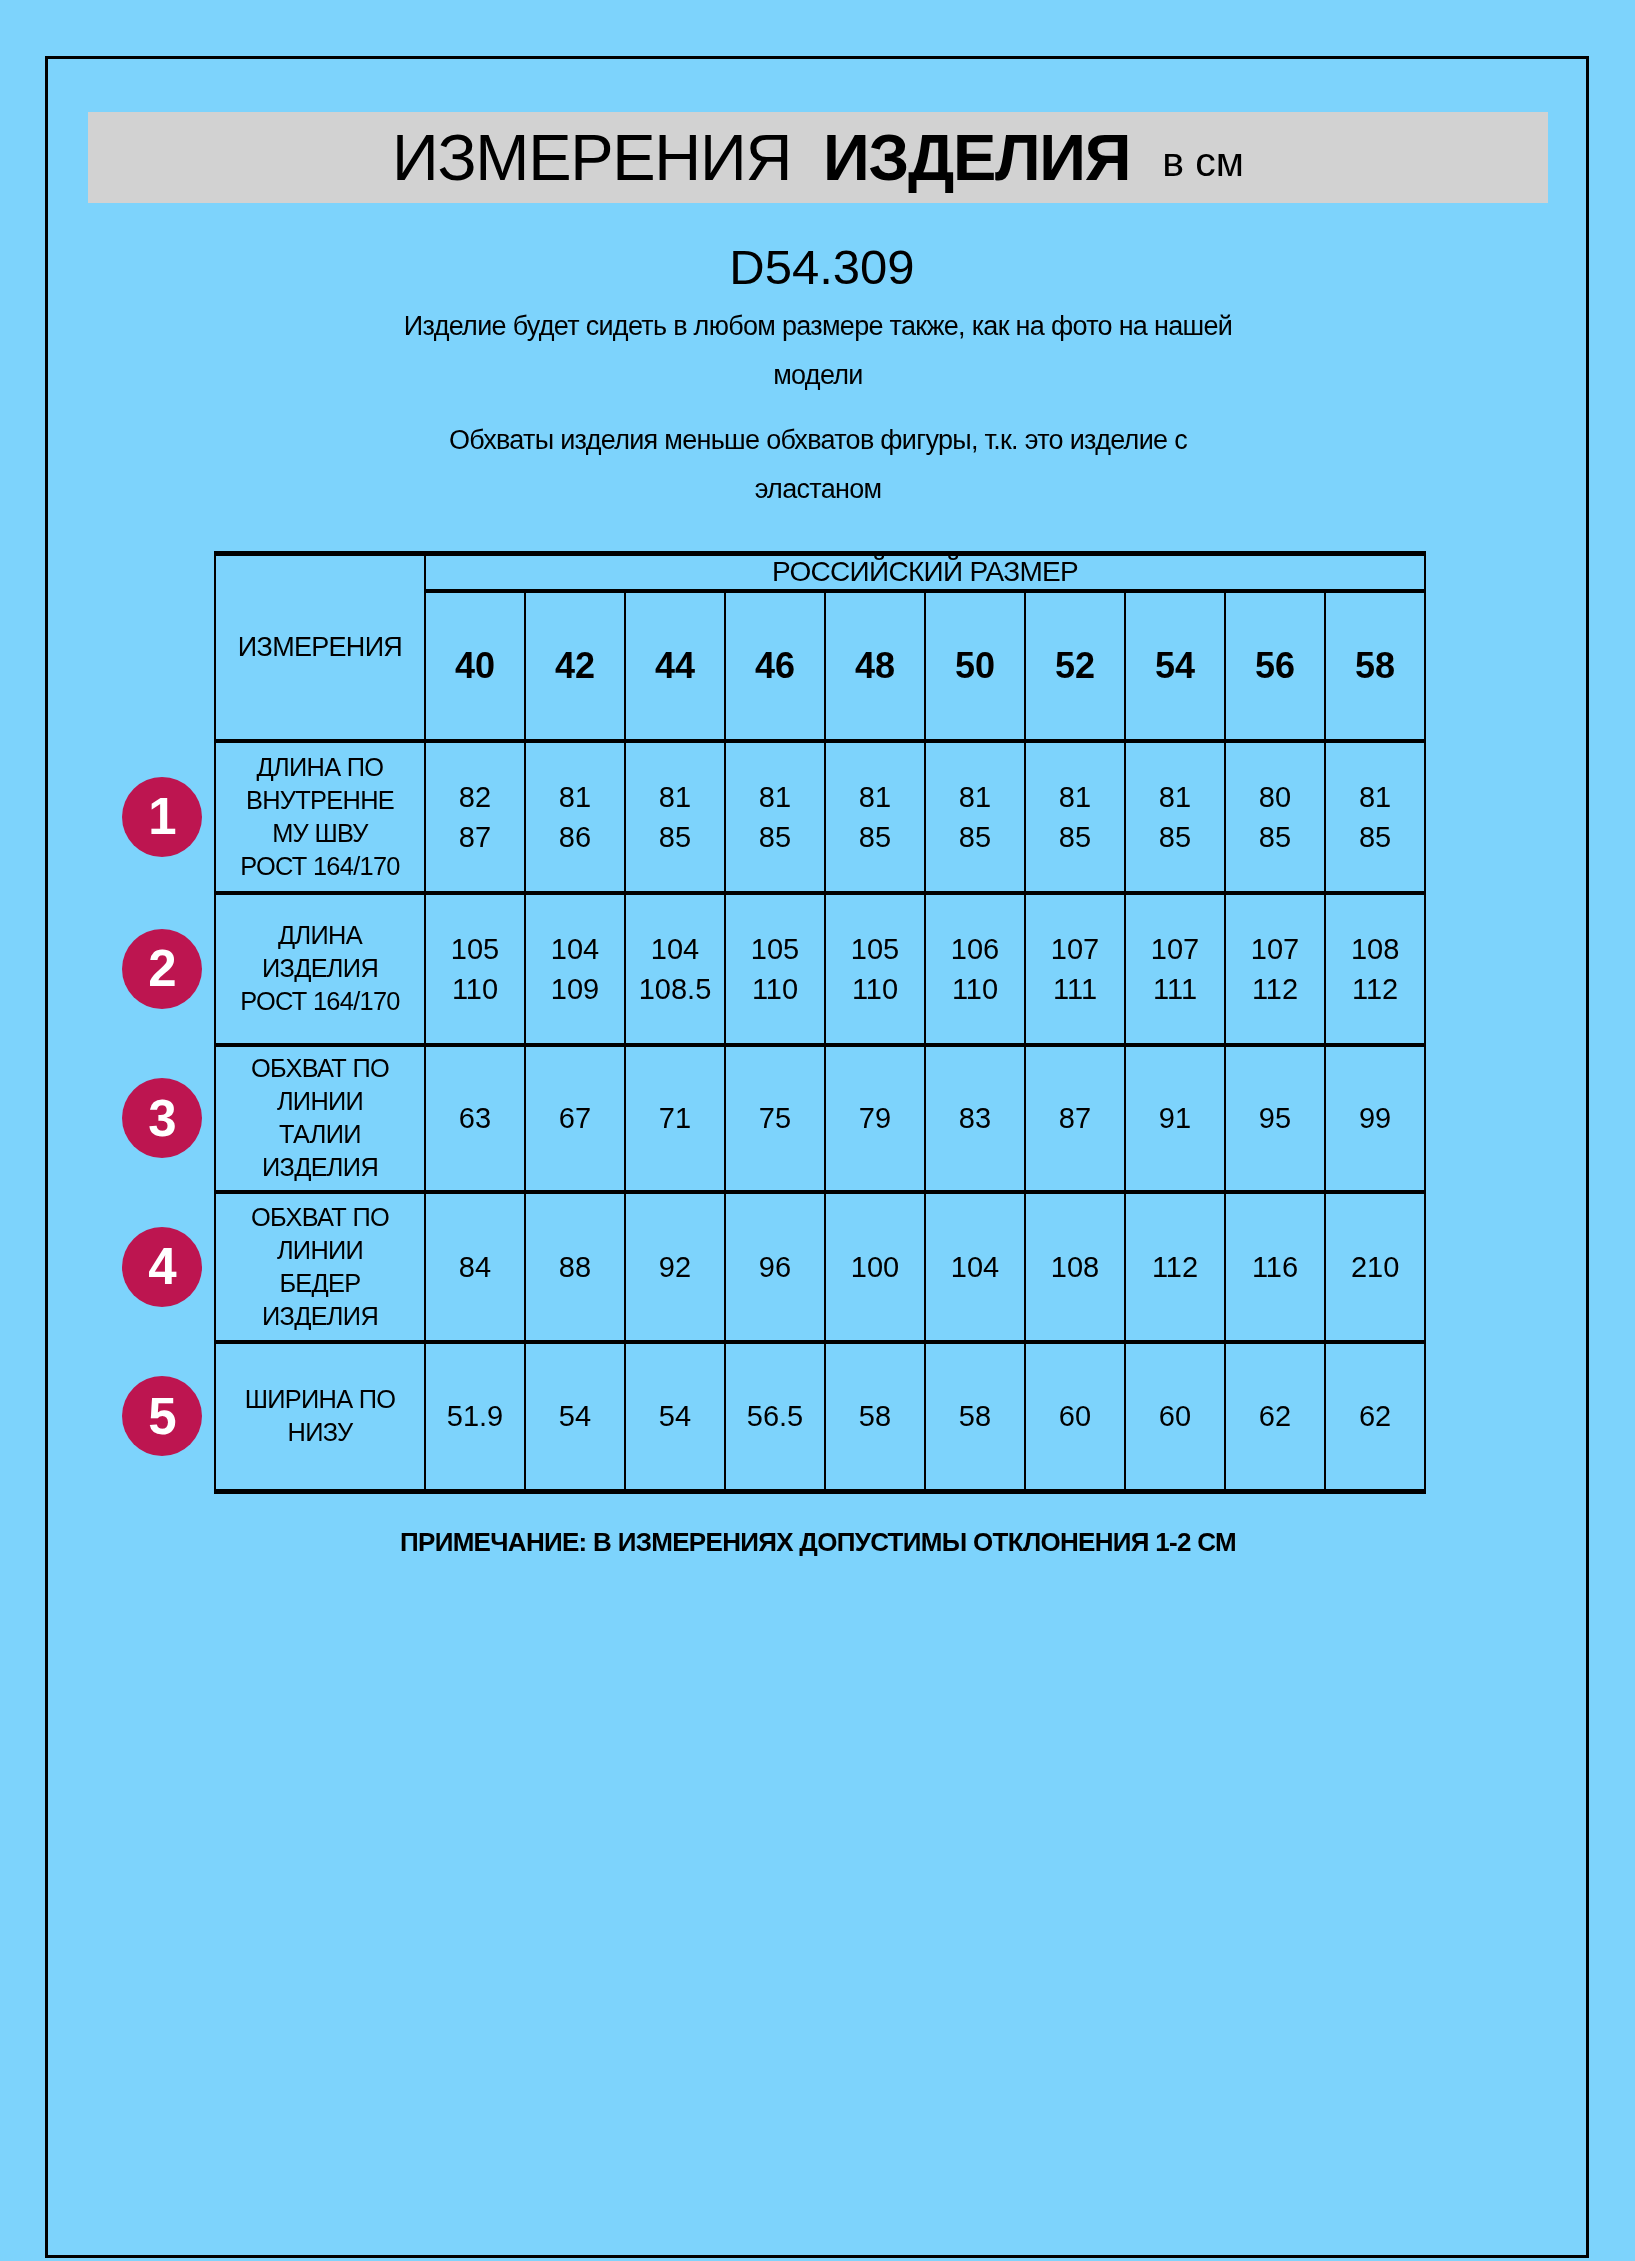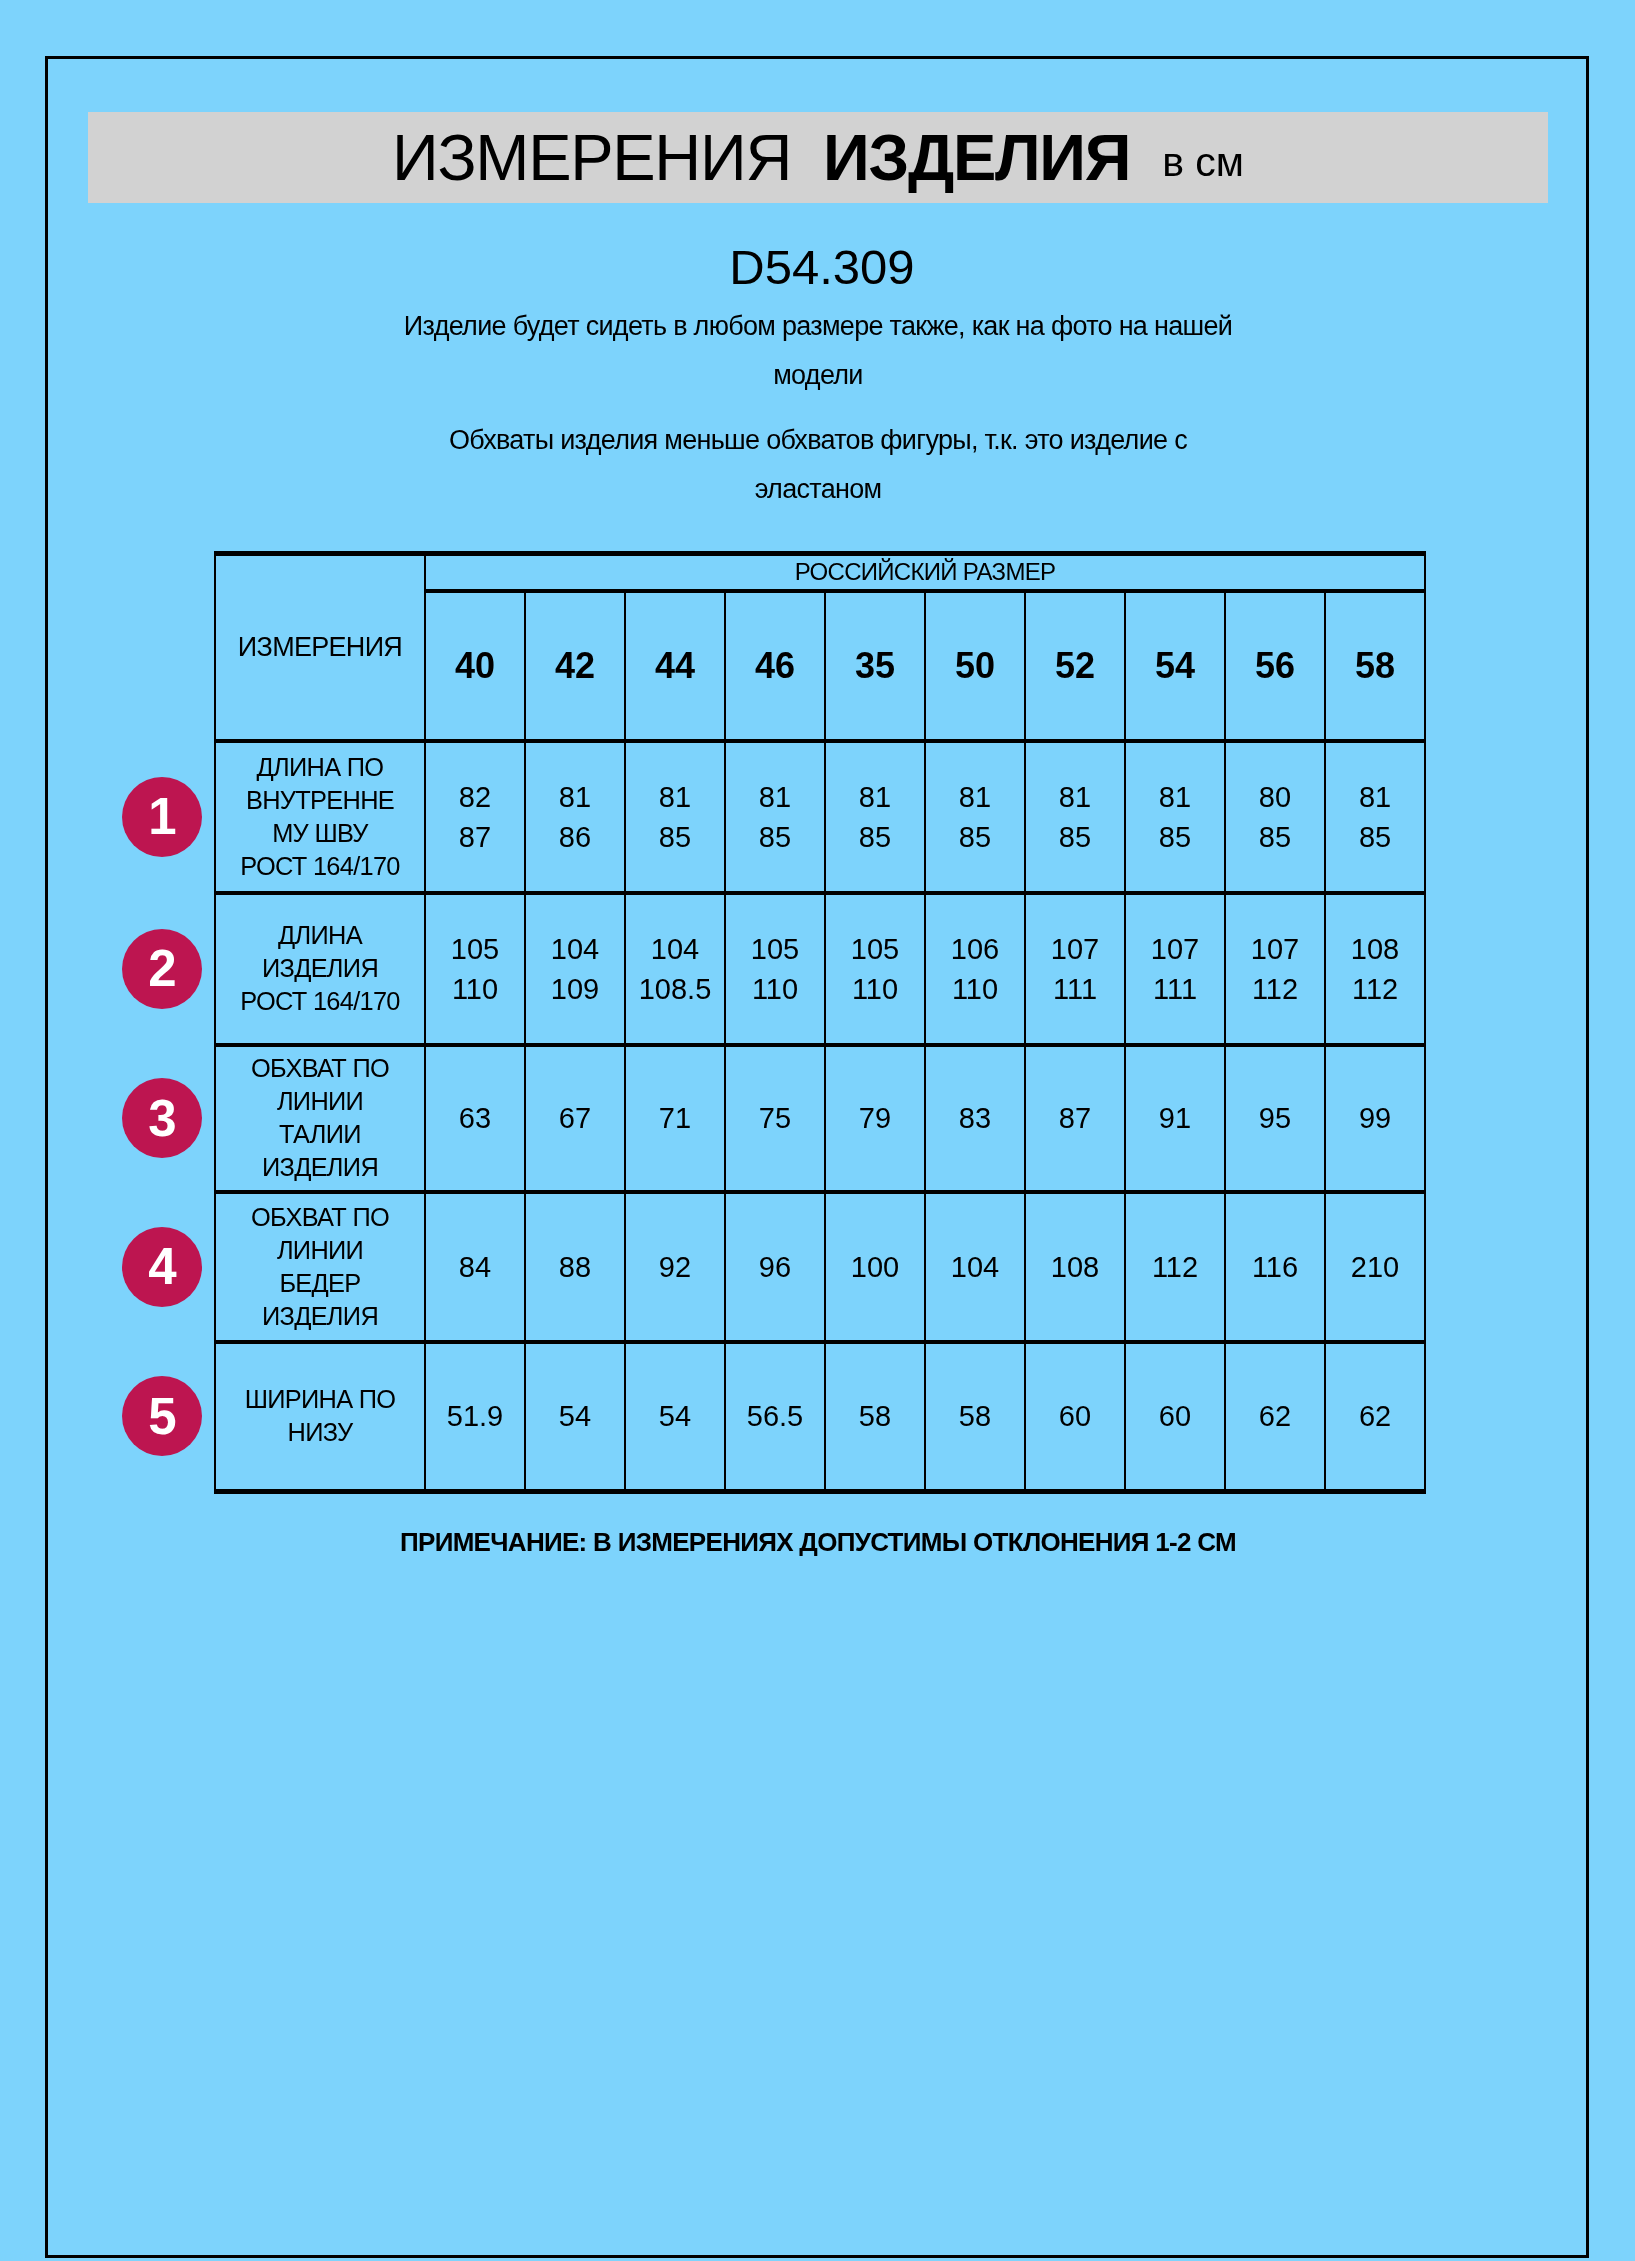--- a/index.html
+++ b/index.html
@@ -61,21 +61,21 @@
     border-top-width: 5.3px;
     border-bottom-width: 5.3px;
   }
   .size-table th, .size-table td {
     border: 2px solid #000;
     text-align: center;
     vertical-align: middle;
     padding: 0;
   }
   .corner-th { font-size: 27px; font-weight: 400; letter-spacing: -0.7px; }
-  .group-th  { font-size: 24px; font-weight: 400; letter-spacing: -0.7px; }
+  .group-th  { font-size: 28px; font-weight: 400; letter-spacing: -0.7px; }
   .size-th   { font-size: 36px; font-weight: 700; border-top-width: 4px !important; }
   tbody td   { border-top-width: 4.7px !important; }
   .label-td {
     position: relative;
     font-size: 25.4px;
     line-height: 33px;
     white-space: pre-line;
     letter-spacing: -0.7px;
   }
   .val-td {
@@ -143,21 +143,21 @@
     <thead>
       <tr style="height:37px;">
         <th class="corner-th" rowspan="2">ИЗМЕРЕНИЯ</th>
         <th class="group-th" colspan="10">РОССИЙСКИЙ РАЗМЕР</th>
       </tr>
       <tr id="size-row" style="height:150px;">
           <th class="size-th">40</th>
           <th class="size-th">42</th>
           <th class="size-th">44</th>
           <th class="size-th">46</th>
-          <th class="size-th">35</th>
+          <th class="size-th">48</th>
           <th class="size-th">50</th>
           <th class="size-th">52</th>
           <th class="size-th">54</th>
           <th class="size-th">56</th>
           <th class="size-th">58</th>
         </tr>
     </thead>
     <tbody id="table-body">
         <tr style="height: 152px;">
           <td class="label-td"><span class="badge" style="background: rgb(189, 21, 80);">1</span><span>ДЛИНА ПО

